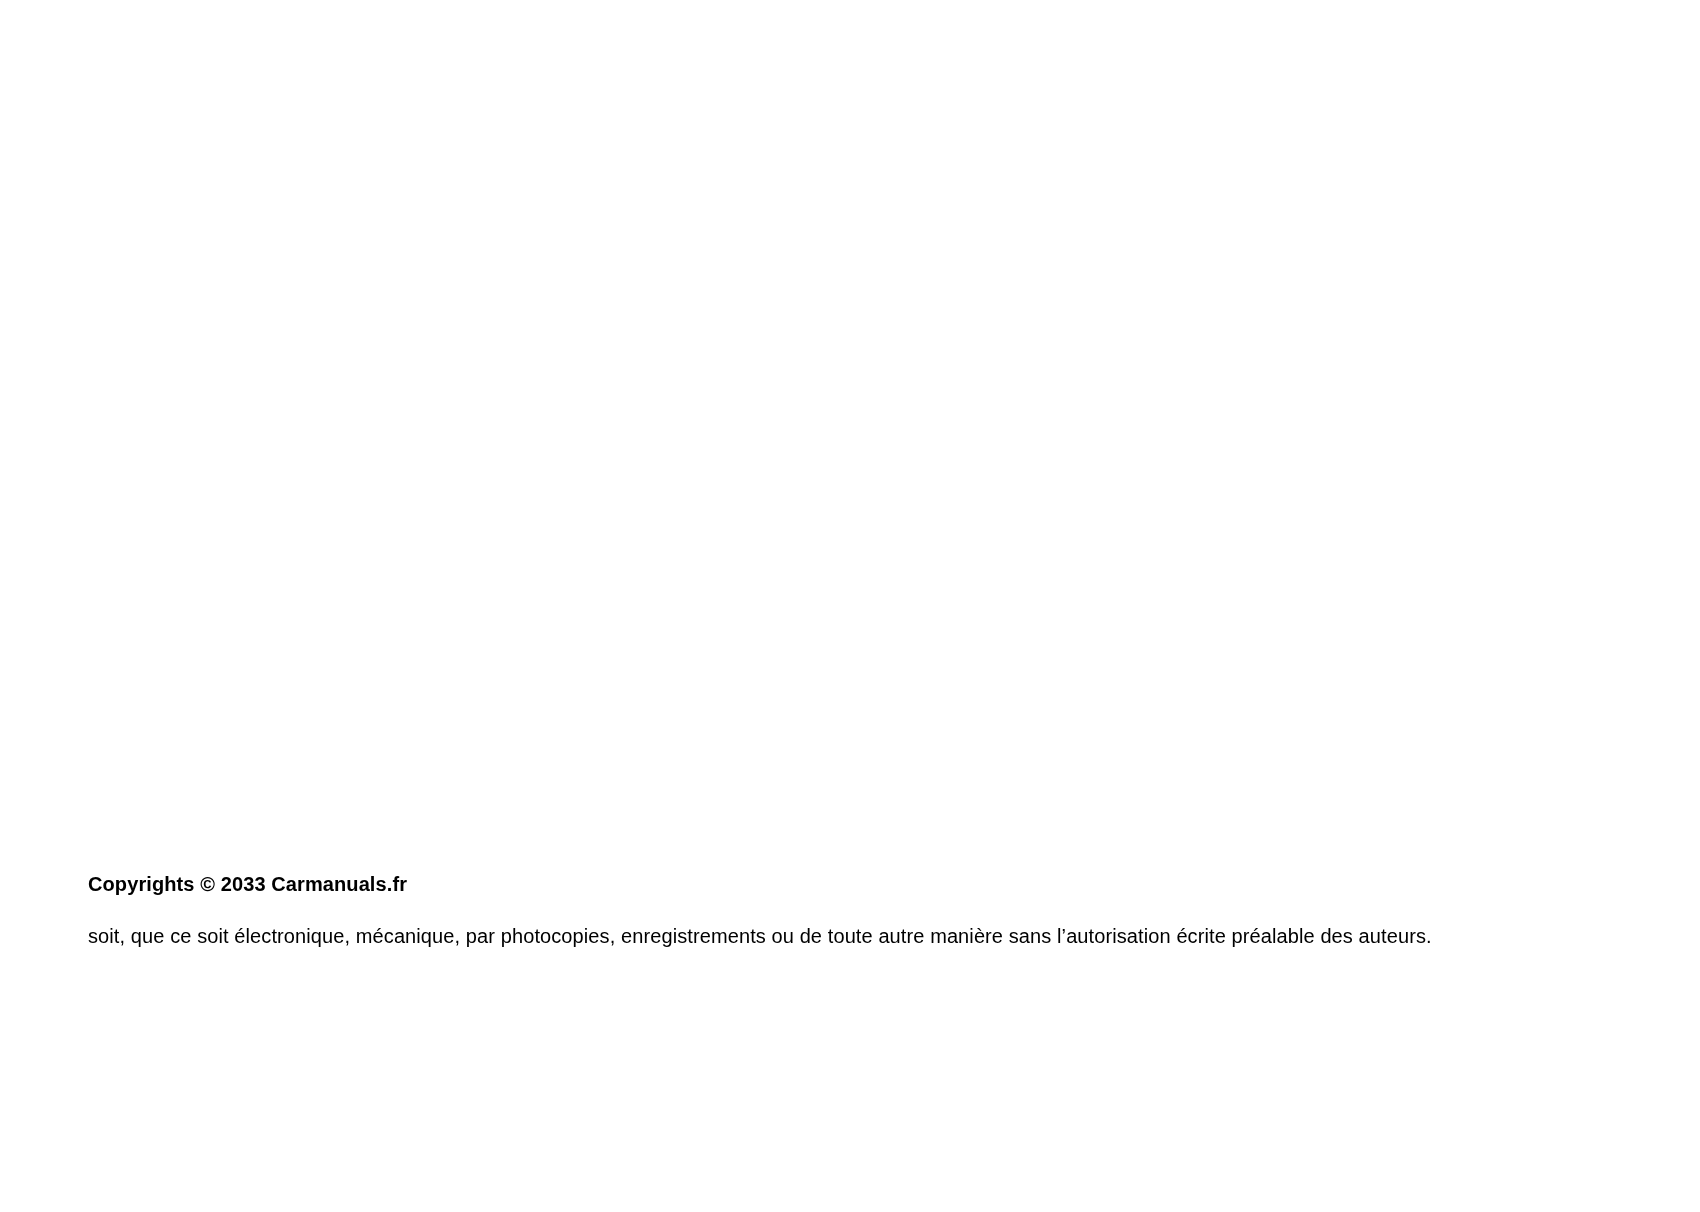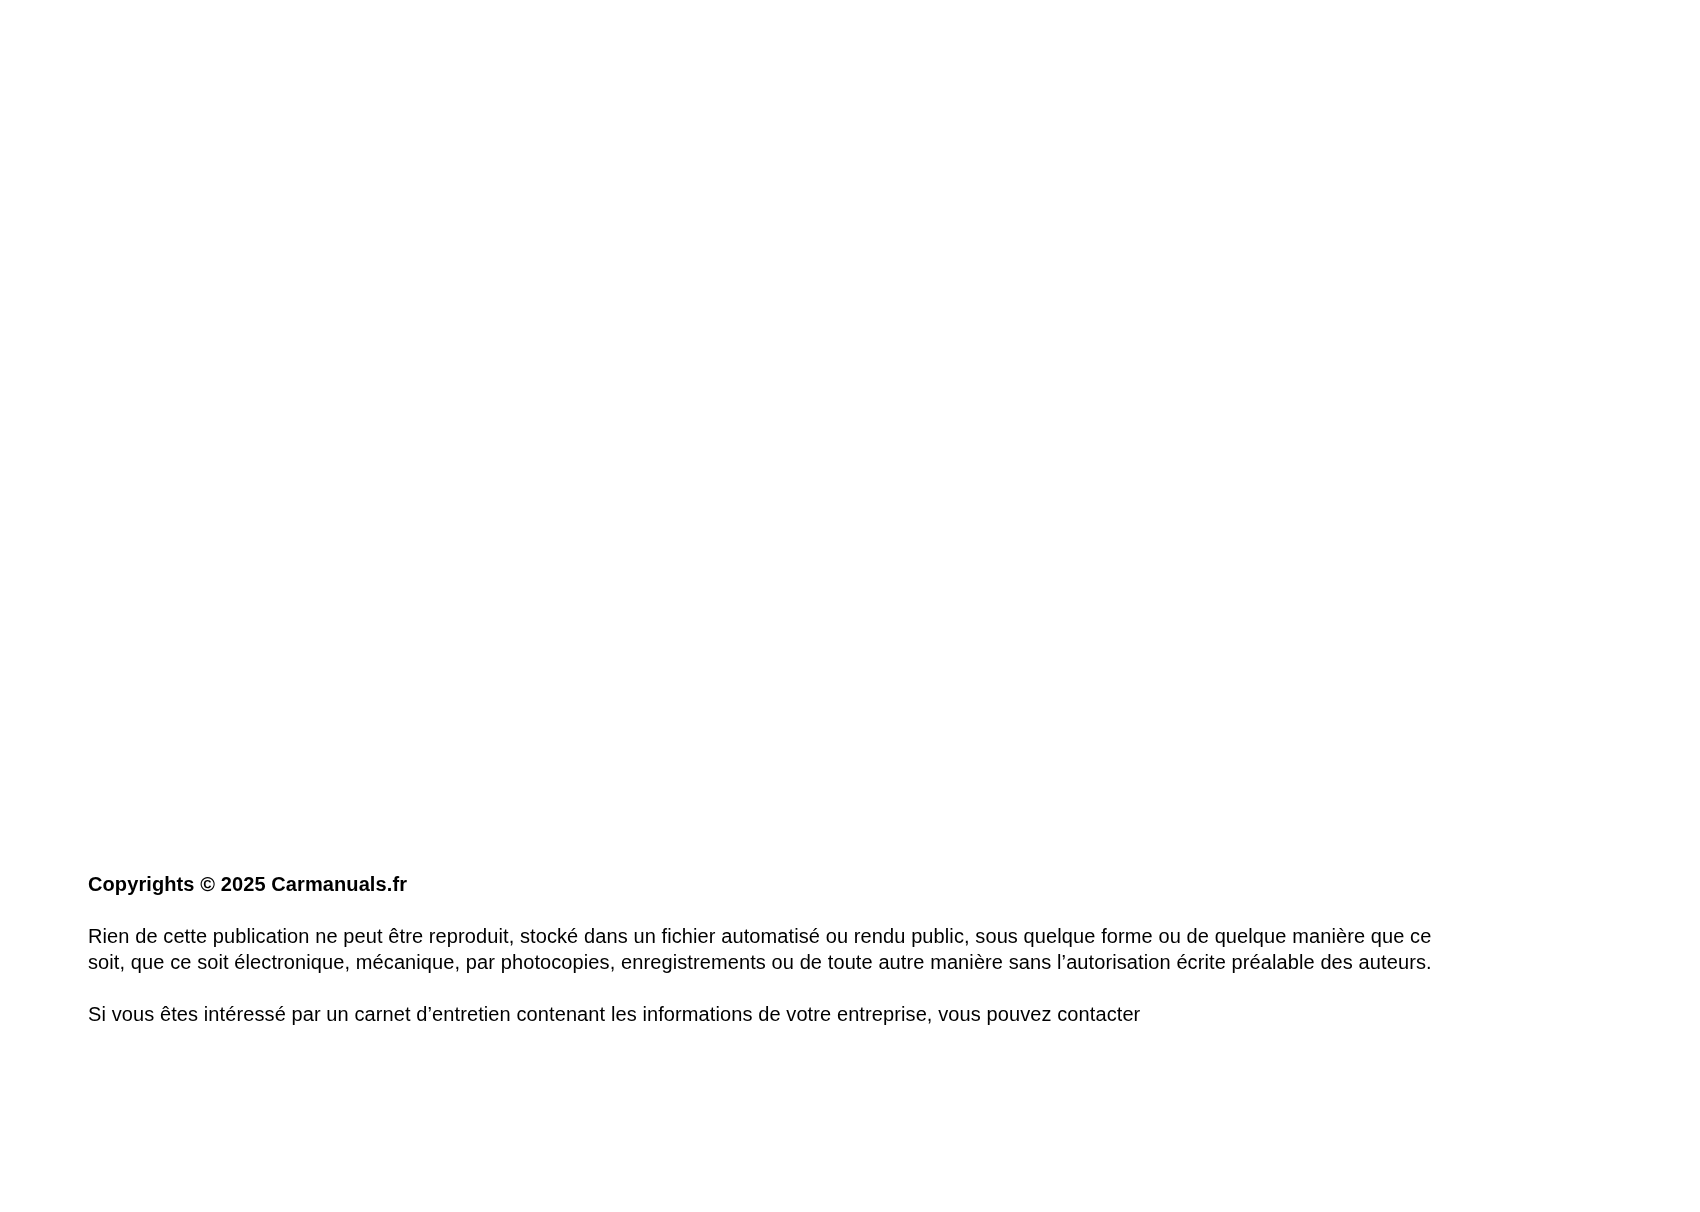--- a/index.html
+++ b/index.html
@@ -39,26 +39,24 @@
     font-weight: bold;
   }
 </style>
 </head>
 <body>
 
 <div class="page">
   <div class="text-block">
 
     <div class="para">
-      <div class="line bold">Copyrights © 2025 Carmanuals.fr</div>
+      <div class="line bold">Copyrights © 2033 Carmanuals.fr</div>
     </div>
 
     <div class="para">
-      <div class="line">Rien de cette publication ne peut être reproduit, stocké dans un fichier automatisé ou rendu public, sous quelque forme ou de quelque manière que ce</div>
       <div class="line">soit, que ce soit électronique, mécanique, par photocopies, enregistrements ou de toute autre manière sans l’autorisation écrite préalable des auteurs.</div>
     </div>
 
     <div class="para">
-      <div class="line">Si vous êtes intéressé par un carnet d’entretien contenant les informations de votre entreprise, vous pouvez contacter</div>
     </div>
 
   </div>
 </div>
 
 </body></html>

